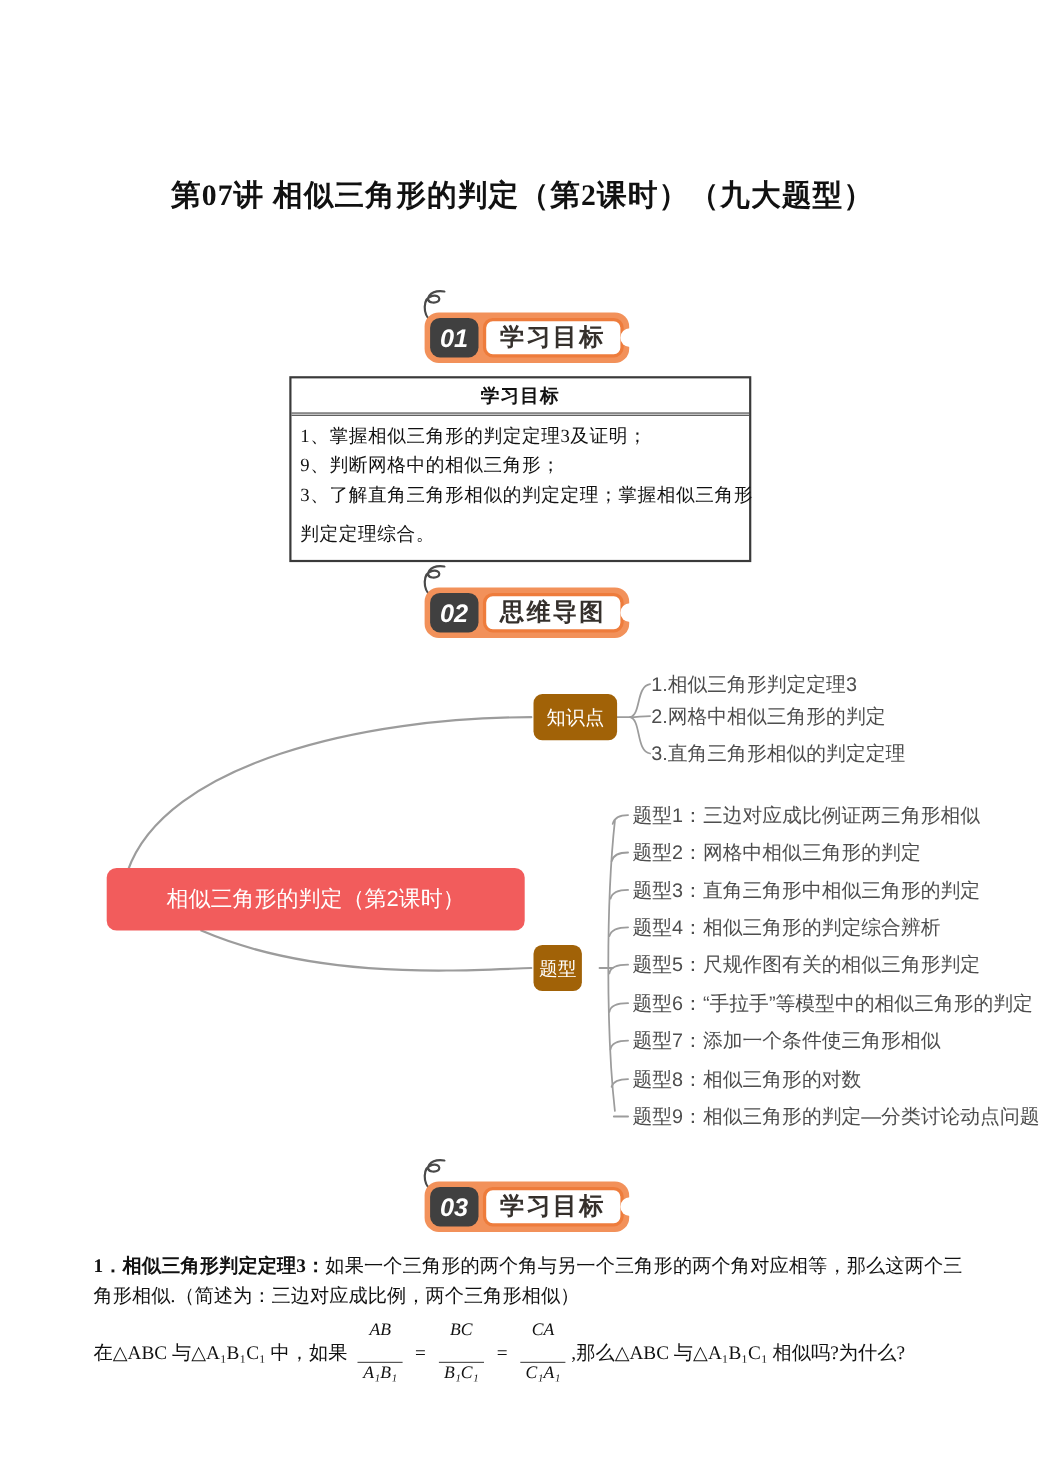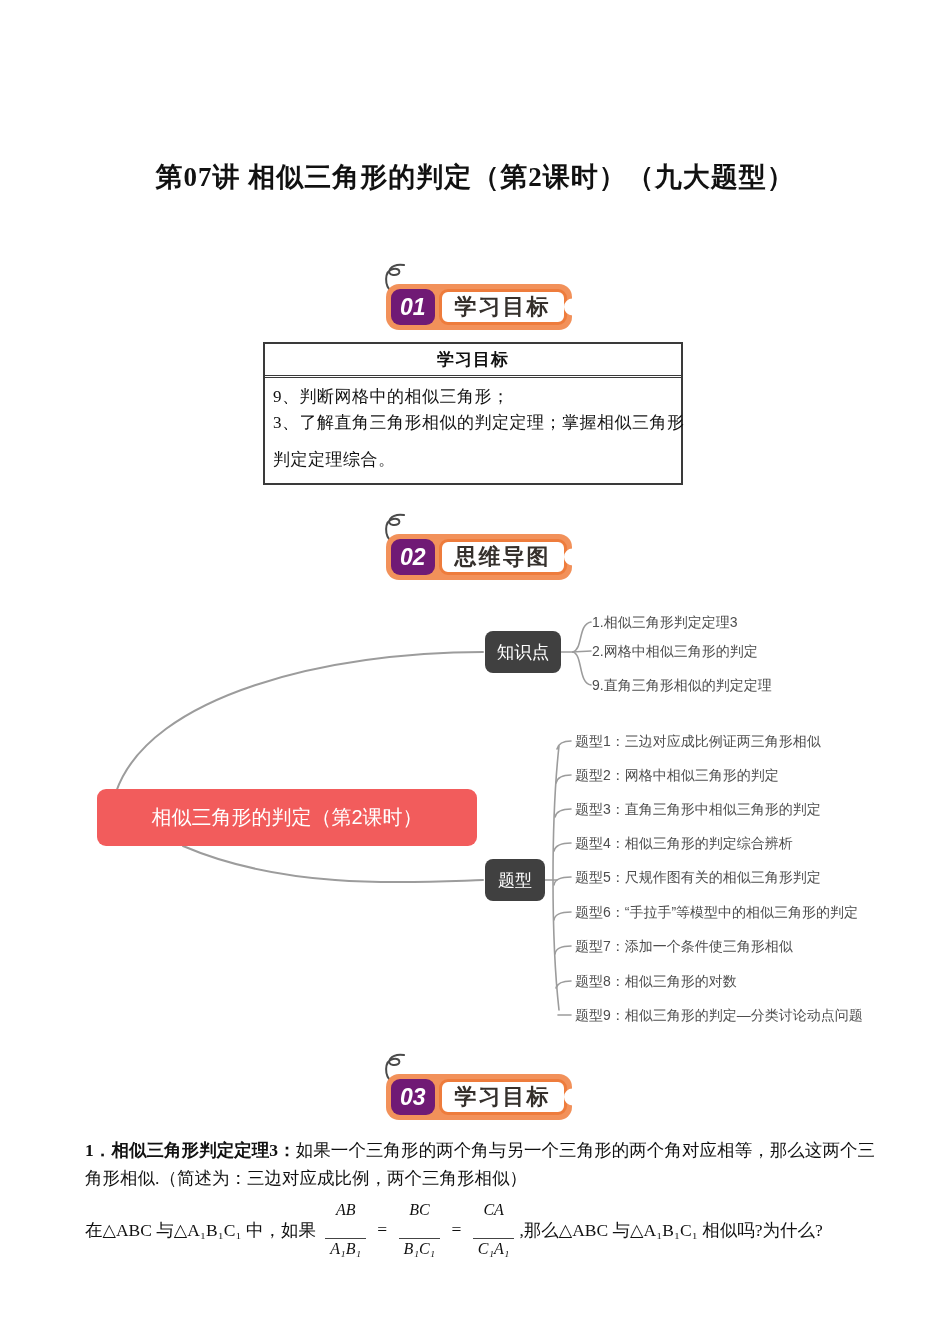--- a/index.html
+++ b/index.html
@@ -8,21 +8,21 @@
 
   
   .doc-title{position:absolute;top:115px;left:0;width:100%;text-align:center;
     font-size:27px;font-weight:bold;letter-spacing:1px;}
 
   
   .badge{position:absolute;width:190px;height:50px;}
   .badge .doodle{position:absolute;top:-22px;left:-6px;width:34px;height:38px;}
   .badge-pill{position:absolute;left:0;top:0;display:flex;align-items:stretch;
     background:#F2915A;border-radius:13px;padding:5px;box-sizing:border-box;height:46px;}
-  .badge-num{background:#701a75;color:#fff;font-family:"Liberation Sans","DejaVu Sans",sans-serif;
+  .badge-num{background:#404040;color:#fff;font-family:"Liberation Sans","DejaVu Sans",sans-serif;
     font-weight:bold;font-style:italic;font-size:23px;border-radius:9px;
     display:flex;align-items:center;padding:0 9px;margin-right:4px;}
   .badge-label{background:#ffffff;border:3px solid #EE7C3C;border-radius:9px;
     font-family:"Liberation Sans","DejaVu Sans",sans-serif;font-weight:bold;font-size:22px;
     color:#35302C;display:flex;align-items:center;padding:0 13px;letter-spacing:2px;white-space:nowrap;}
   .badge-notch{position:absolute;right:-1px;top:50%;transform:translateY(-50%);
     width:9px;height:17px;background:#fff;border-radius:9px 0 0 9px;}
 
   
   .goals-table{position:absolute;left:263px;top:298px;width:420px;box-sizing:border-box;
@@ -33,25 +33,25 @@
   .goals-line{white-space:nowrap;}
   .goals-line.last{margin-top:10px;}
 
   
   .mindmap{position:absolute;left:0;top:555px;width:950px;height:450px;
     font-family:"Liberation Sans","DejaVu Sans",sans-serif;}
   .mindmap svg{position:absolute;left:0;top:0;}
   .mm-root{position:absolute;left:97px;top:190px;width:380px;height:57px;background:#F25C5C;
     border-radius:9px;color:#fff;font-size:20px;display:flex;align-items:center;
     justify-content:center;white-space:nowrap;}
-  .mm-branch{position:absolute;background:#404040;border-radius:8px;color:#fff;font-size:17px;
+  .mm-branch{position:absolute;background:#a16207;border-radius:8px;color:#fff;font-size:17px;
     display:flex;align-items:center;justify-content:center;white-space:nowrap;}
   .mm-branch.knowledge{left:485px;top:32px;width:76px;height:42px;}
-  .mm-branch.types{left:485px;top:260px;width:60px;height:42px;}
-  .mm-item{position:absolute;font-size:14px;color:#4D4D4D;white-space:nowrap;line-height:18px;}
+  .mm-branch.types{left:485px;top:260px;width:44px;height:42px;}
+  .mm-item{position:absolute;font-size:18px;color:#4D4D4D;white-space:nowrap;line-height:18px;}
 
   
   .knowledge{position:absolute;left:85px;top:1092px;width:790px;font-size:17.5px;
     line-height:1.62;text-align:justify;}
   .kn-bold{font-weight:bold;}
   .kn-line2{margin-top:10px;text-align:left;}
   .frac{display:inline-block;text-align:center;vertical-align:middle;font-style:italic;
     font-size:16px;margin:0 5px;position:relative;top:-2px;}
   .frac .fr-num{display:block;padding:0 5px 19px 5px;border-bottom:1px solid #444;line-height:1.15;}
   .frac .fr-den{display:block;padding:1px 5px 0 5px;line-height:1.15;}
@@ -72,20 +72,21 @@
     <div class="badge-pill">
       <div class="badge-num">01</div>
       <div class="badge-label">学习目标</div>
       <div class="badge-notch"></div>
     </div>
   </div>
 
   <div class="goals-table">
     <div class="goals-header">学习目标</div>
     <div class="goals-body">
+      <div class="goals-line">1、掌握相似三角形的判定定理3及证明；</div>
       <div class="goals-line">9、判断网格中的相似三角形；</div>
       <div class="goals-line">3、了解直角三角形相似的判定定理；掌握相似三角形</div>
       <div class="goals-line last">判定定理综合。</div>
     </div>
   </div>
 
   <div class="badge" style="left:386px;top:490px;">
     <svg class="doodle" viewBox="0 0 34 38">
       <path d="M24 3 C10 1 5 12 13 13 C22 14 21 5 13 7 C4 9 4 24 12 30" fill="none" stroke="#4a4a4a" stroke-width="2" stroke-linecap="round"></path>
       <circle cx="12" cy="31" r="2.4" fill="#ffffff" stroke="#4a4a4a" stroke-width="1.5"></circle>
@@ -121,21 +122,21 @@
         <path d="M558 416 Q560 416 571 416"></path>
       </g>
     </svg>
 
     <div class="mm-root">相似三角形的判定（第2课时）</div>
     <div class="mm-branch knowledge">知识点</div>
     <div class="mm-branch types">题型</div>
 
     <div class="mm-item" style="left:592px;top:14px;">1.相似三角形判定定理3</div>
     <div class="mm-item" style="left:592px;top:43px;">2.网格中相似三角形的判定</div>
-    <div class="mm-item" style="left:592px;top:77px;">9.直角三角形相似的判定定理</div>
+    <div class="mm-item" style="left:592px;top:77px;">3.直角三角形相似的判定定理</div>
 
     <div class="mm-item" style="left:575px;top:133px;">题型1：三边对应成比例证两三角形相似</div>
     <div class="mm-item" style="left:575px;top:167px;">题型2：网格中相似三角形的判定</div>
     <div class="mm-item" style="left:575px;top:201px;">题型3：直角三角形中相似三角形的判定</div>
     <div class="mm-item" style="left:575px;top:235px;">题型4：相似三角形的判定综合辨析</div>
     <div class="mm-item" style="left:575px;top:269px;">题型5：尺规作图有关的相似三角形判定</div>
     <div class="mm-item" style="left:575px;top:304px;">题型6：“手拉手”等模型中的相似三角形的判定</div>
     <div class="mm-item" style="left:575px;top:338px;">题型7：添加一个条件使三角形相似</div>
     <div class="mm-item" style="left:575px;top:373px;">题型8：相似三角形的对数</div>
     <div class="mm-item" style="left:575px;top:407px;">题型9：相似三角形的判定—分类讨论动点问题</div>

